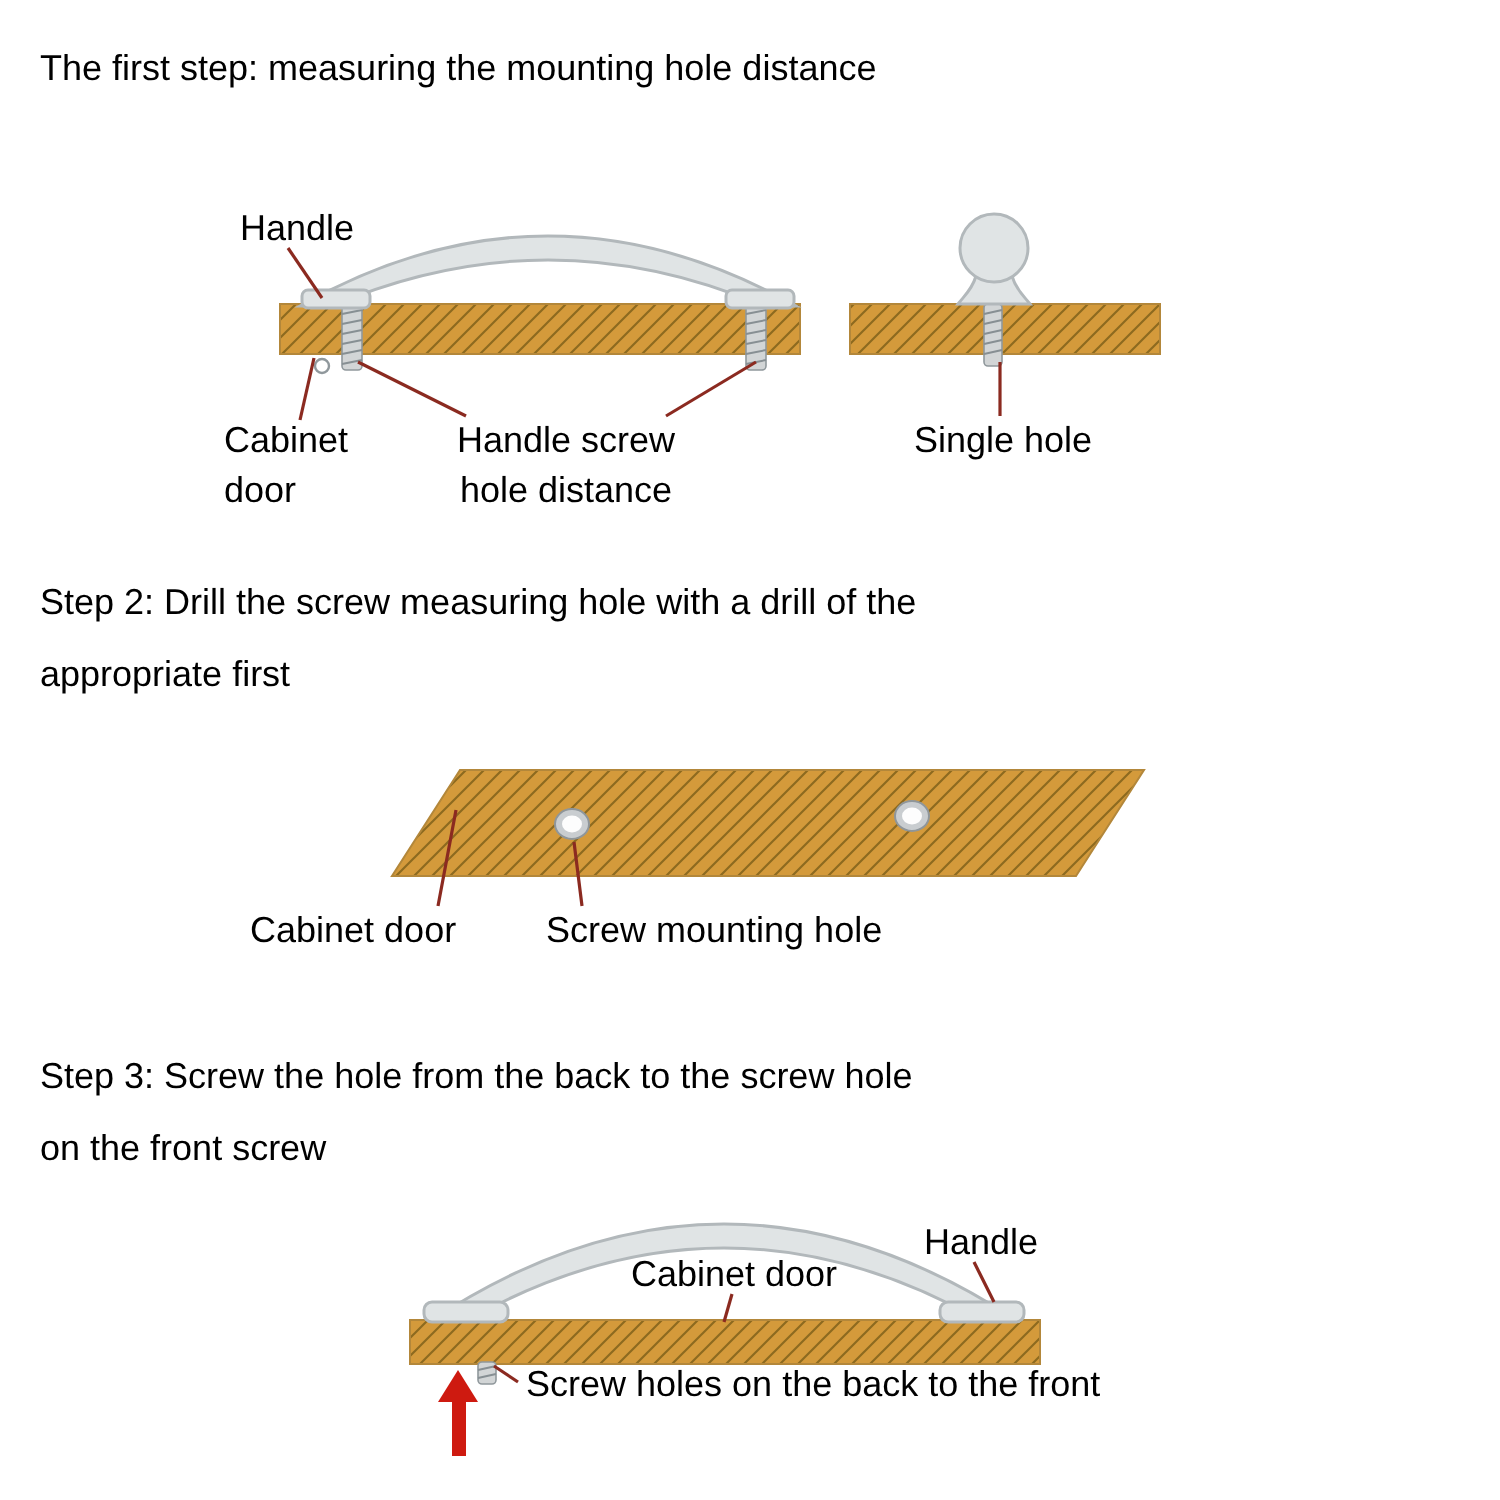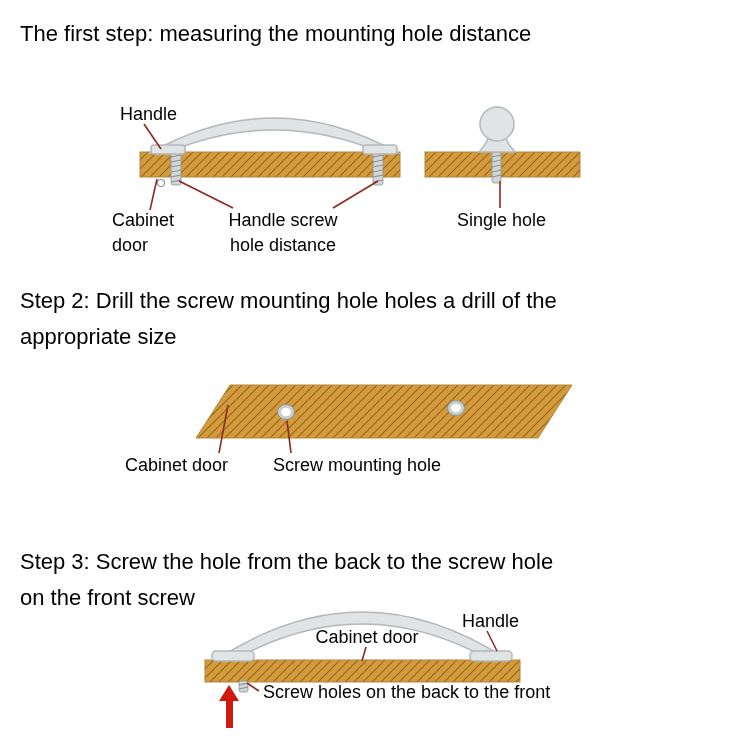--- a/index.html
+++ b/index.html
@@ -12,21 +12,21 @@
   .canvas {
     position: relative;
     width: 750px; height: 750px;
     background: #ffffff;
     overflow: hidden;
   }
   .heading {
     position: absolute;
     left: 20px;
     width: 724px;
-    font-size: 22px;
+    font-size: 18px;
     line-height: 36px;
     color: #000;
   }
   .heading div { white-space: nowrap; }
   .diagram { position: absolute; left: 0; }
   .lbl {
     font-size: 18px;
     fill: #000;
     font-family: "Liberation Sans", sans-serif;
   }
@@ -92,22 +92,22 @@
 
     <text x="120" y="27" class="lbl">Handle</text>
     <text x="112" y="133" class="lbl">Cabinet</text>
     <text x="112" y="158" class="lbl">door</text>
     <text x="283" y="133" text-anchor="middle" class="lbl">Handle screw</text>
     <text x="283" y="158" text-anchor="middle" class="lbl">hole distance</text>
     <text x="457" y="133" class="lbl">Single hole</text>
   </svg>
 
   <div class="heading" style="top:283px">
-    <div>Step 2: Drill the screw mounting hole holes a drill of the</div>
-    <div>appropriate size</div>
+    <div>Step 2: Drill the screw measuring hole with a drill of the</div>
+    <div>appropriate first</div>
   </div>
 
   <svg class="diagram" style="top:375px" width="750" height="105" viewBox="0 0 750 105">
     <defs>
       <pattern id="hatch2" width="9" height="9" patternUnits="userSpaceOnUse">
         <rect width="9" height="9" class="wood-fill"></rect>
         <path d="M-2,2 L2,-2 M0,9 L9,0 M7,11 L11,7" class="wood-line"></path>
       </pattern>
     </defs>
 
@@ -118,21 +118,21 @@
     <ellipse cx="456" cy="33" rx="8.5" ry="7.5" class="hole-outer"></ellipse>
     <ellipse cx="456" cy="33" rx="5" ry="4.2" class="hole-inner"></ellipse>
 
     <path d="M219,78 L228,30" class="pointer"></path>
     <path d="M291,78 L287,46" class="pointer"></path>
 
     <text x="125" y="96" class="lbl">Cabinet door</text>
     <text x="273" y="96" class="lbl">Screw mounting hole</text>
   </svg>
 
-  <div class="heading" style="top:544px">
+  <div class="heading" style="top:520px">
     <div>Step 3: Screw the hole from the back to the screw hole</div>
     <div>on the front screw</div>
   </div>
 
   <svg class="diagram" style="top:595px" width="750" height="155" viewBox="0 0 750 155">
     <defs>
       <pattern id="hatch3" width="9" height="9" patternUnits="userSpaceOnUse">
         <rect width="9" height="9" class="wood-fill"></rect>
         <path d="M-2,2 L2,-2 M0,9 L9,0 M7,11 L11,7" class="wood-line"></path>
       </pattern>

